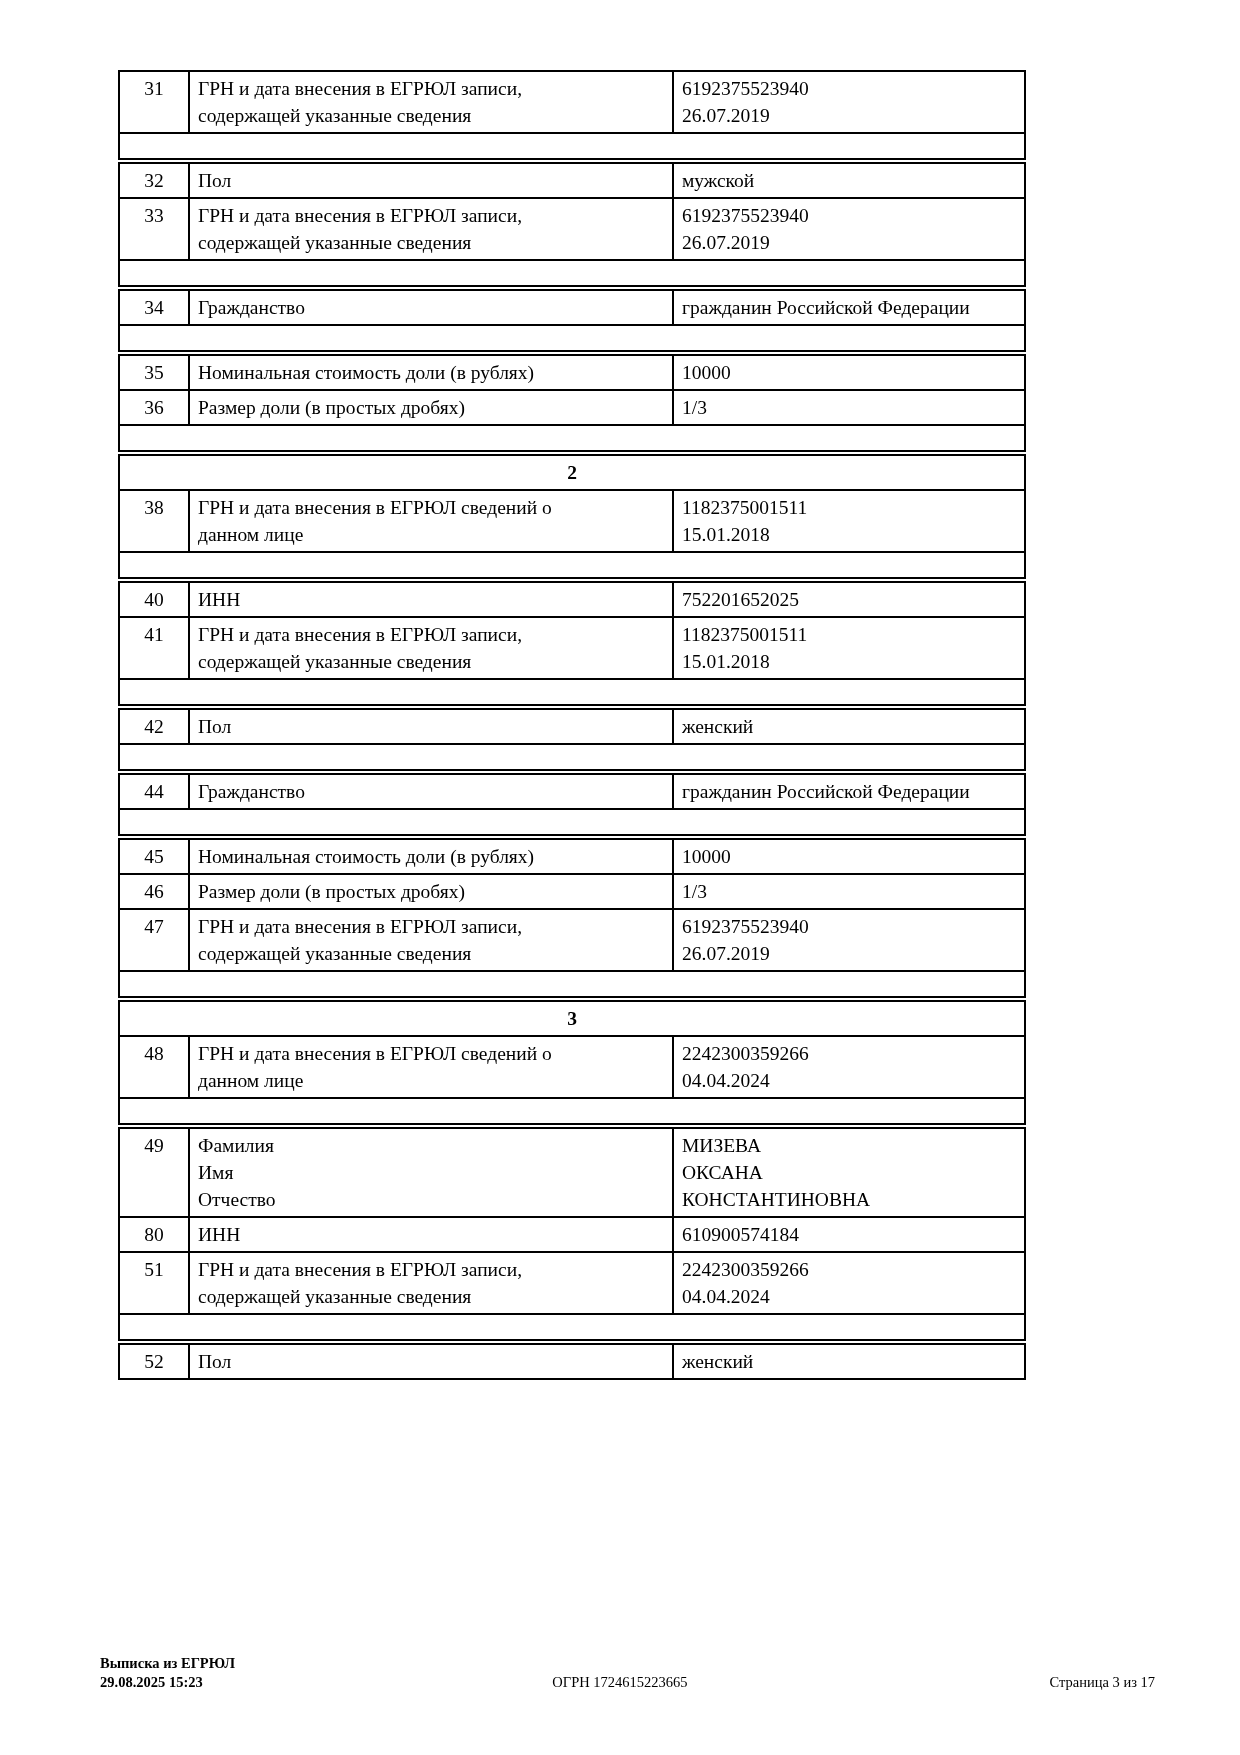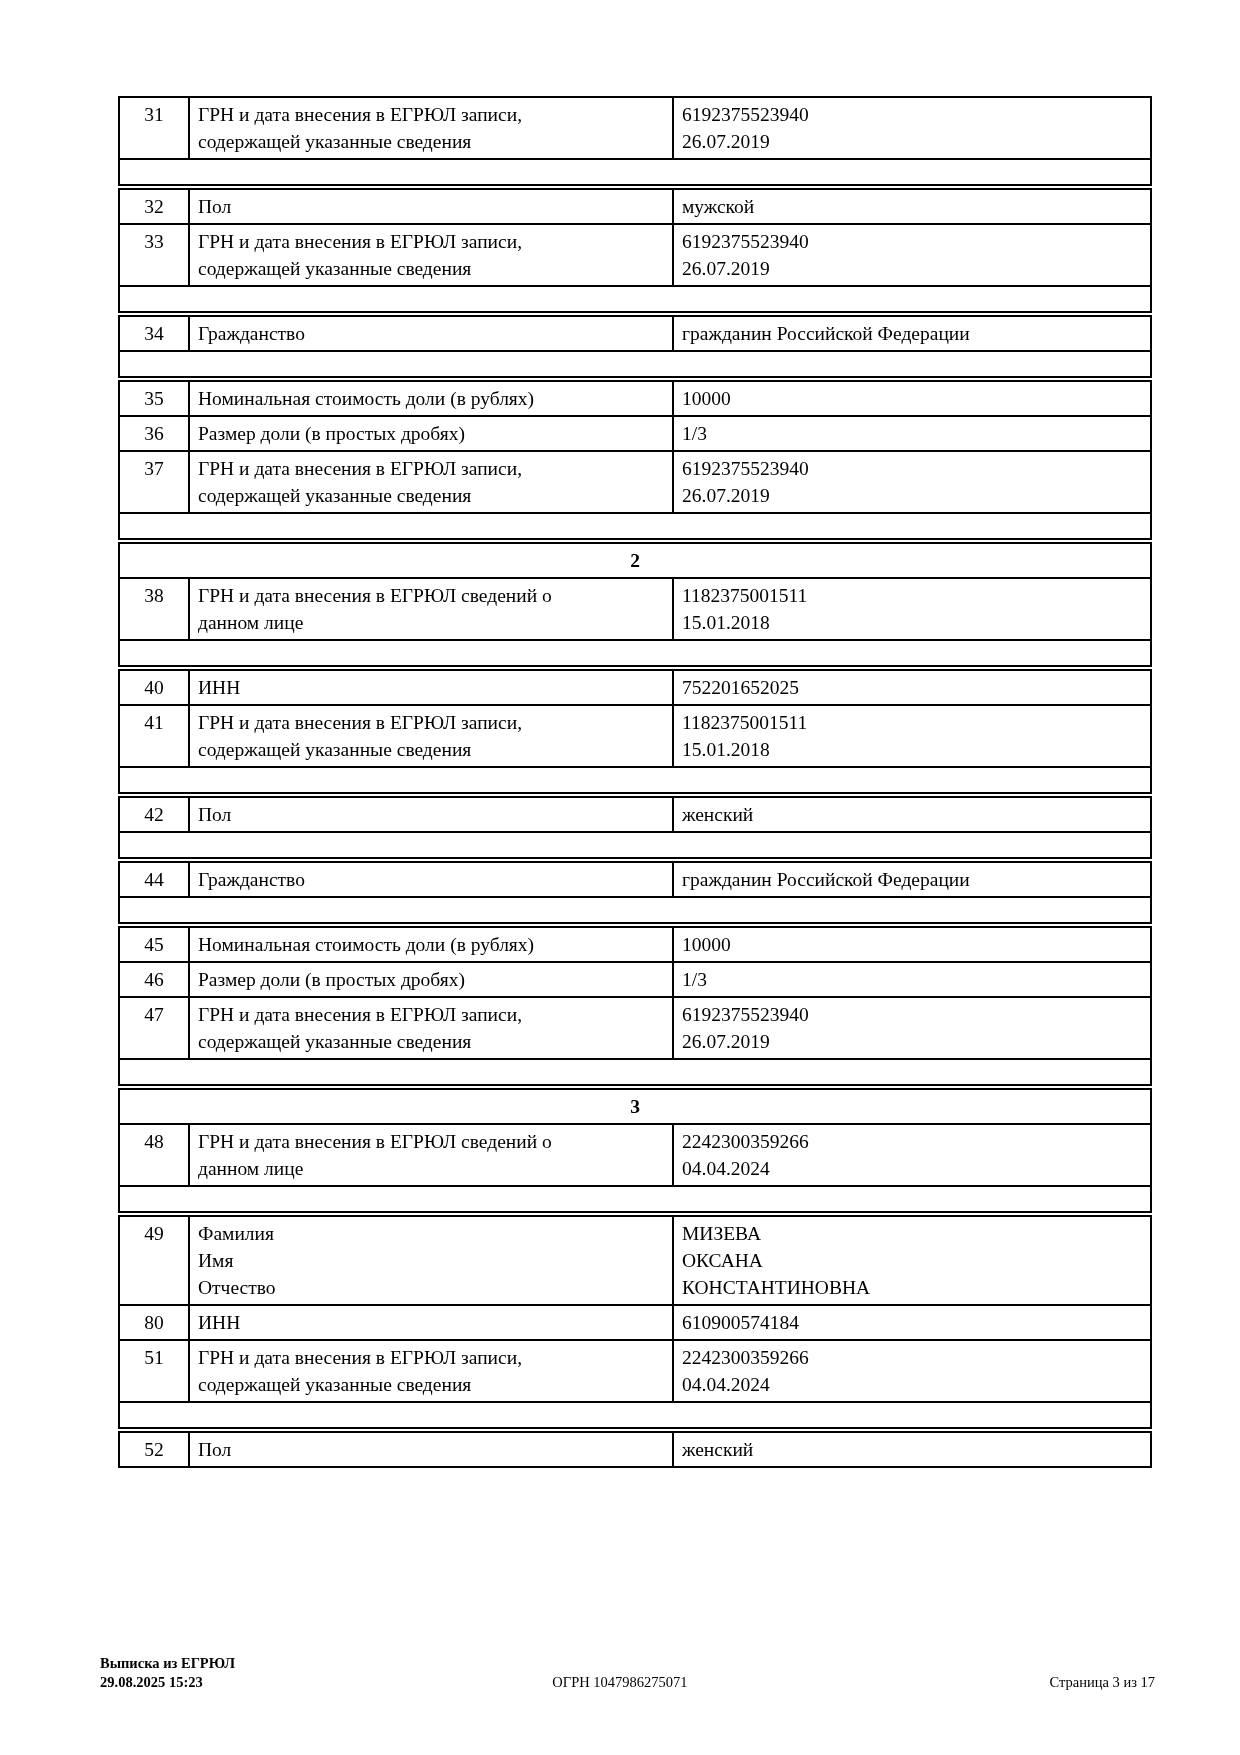--- a/index.html
+++ b/index.html
@@ -11,22 +11,22 @@
     position: relative;
     width: 1240px;
     height: 1755px;
     font-family: "Liberation Serif", serif;
     color: #000000;
     overflow: hidden;
   }
   .doc-table {
     position: absolute;
     left: 118px;
-    top: 96px;
-    width: 1034px;
+    top: 70px;
+    width: 908px;
   }
   table.block {
     border-collapse: collapse;
     table-layout: fixed;
     width: 100%;
     margin-bottom: 2px;
   }
   table.block td {
     border: 2px solid #000000;
     vertical-align: top;
@@ -157,27 +157,20 @@
         <tr>
       <td class="num">35</td>
       <td class="cell-label">Номинальная стоимость доли (в рублях)</td>
       <td class="cell-value">10000</td>
     </tr>
     <tr>
       <td class="num">36</td>
       <td class="cell-label">Размер доли (в простых дробях)</td>
       <td class="cell-value">1/3</td>
     </tr>
-    <tr>
-      <td class="num">37</td>
-      <td class="cell-label">ГРН и дата внесения в ЕГРЮЛ записи,
-содержащей указанные сведения</td>
-      <td class="cell-value">6192375523940
-26.07.2019</td>
-    </tr>
     <tr class="spacer">
           <td colspan="3"></td>
         </tr>
   </tbody>
     </table>
 
   <table class="block">
     <colgroup>
         <col style="width:70px">
         <col style="width:484px">
@@ -363,15 +356,15 @@
   </tbody>
     </table>
 
 </div>
 
 <div class="footer">
   <div class="footer-left">
     <div>Выписка из ЕГРЮЛ</div>
     <div>29.08.2025 15:23</div>
   </div>
-  <div class="footer-center">ОГРН 1047986275071</div>
+  <div class="footer-center">ОГРН 1724615223665</div>
   <div class="footer-right">Страница 3 из 17</div>
 </div>
 
 </body></html>

